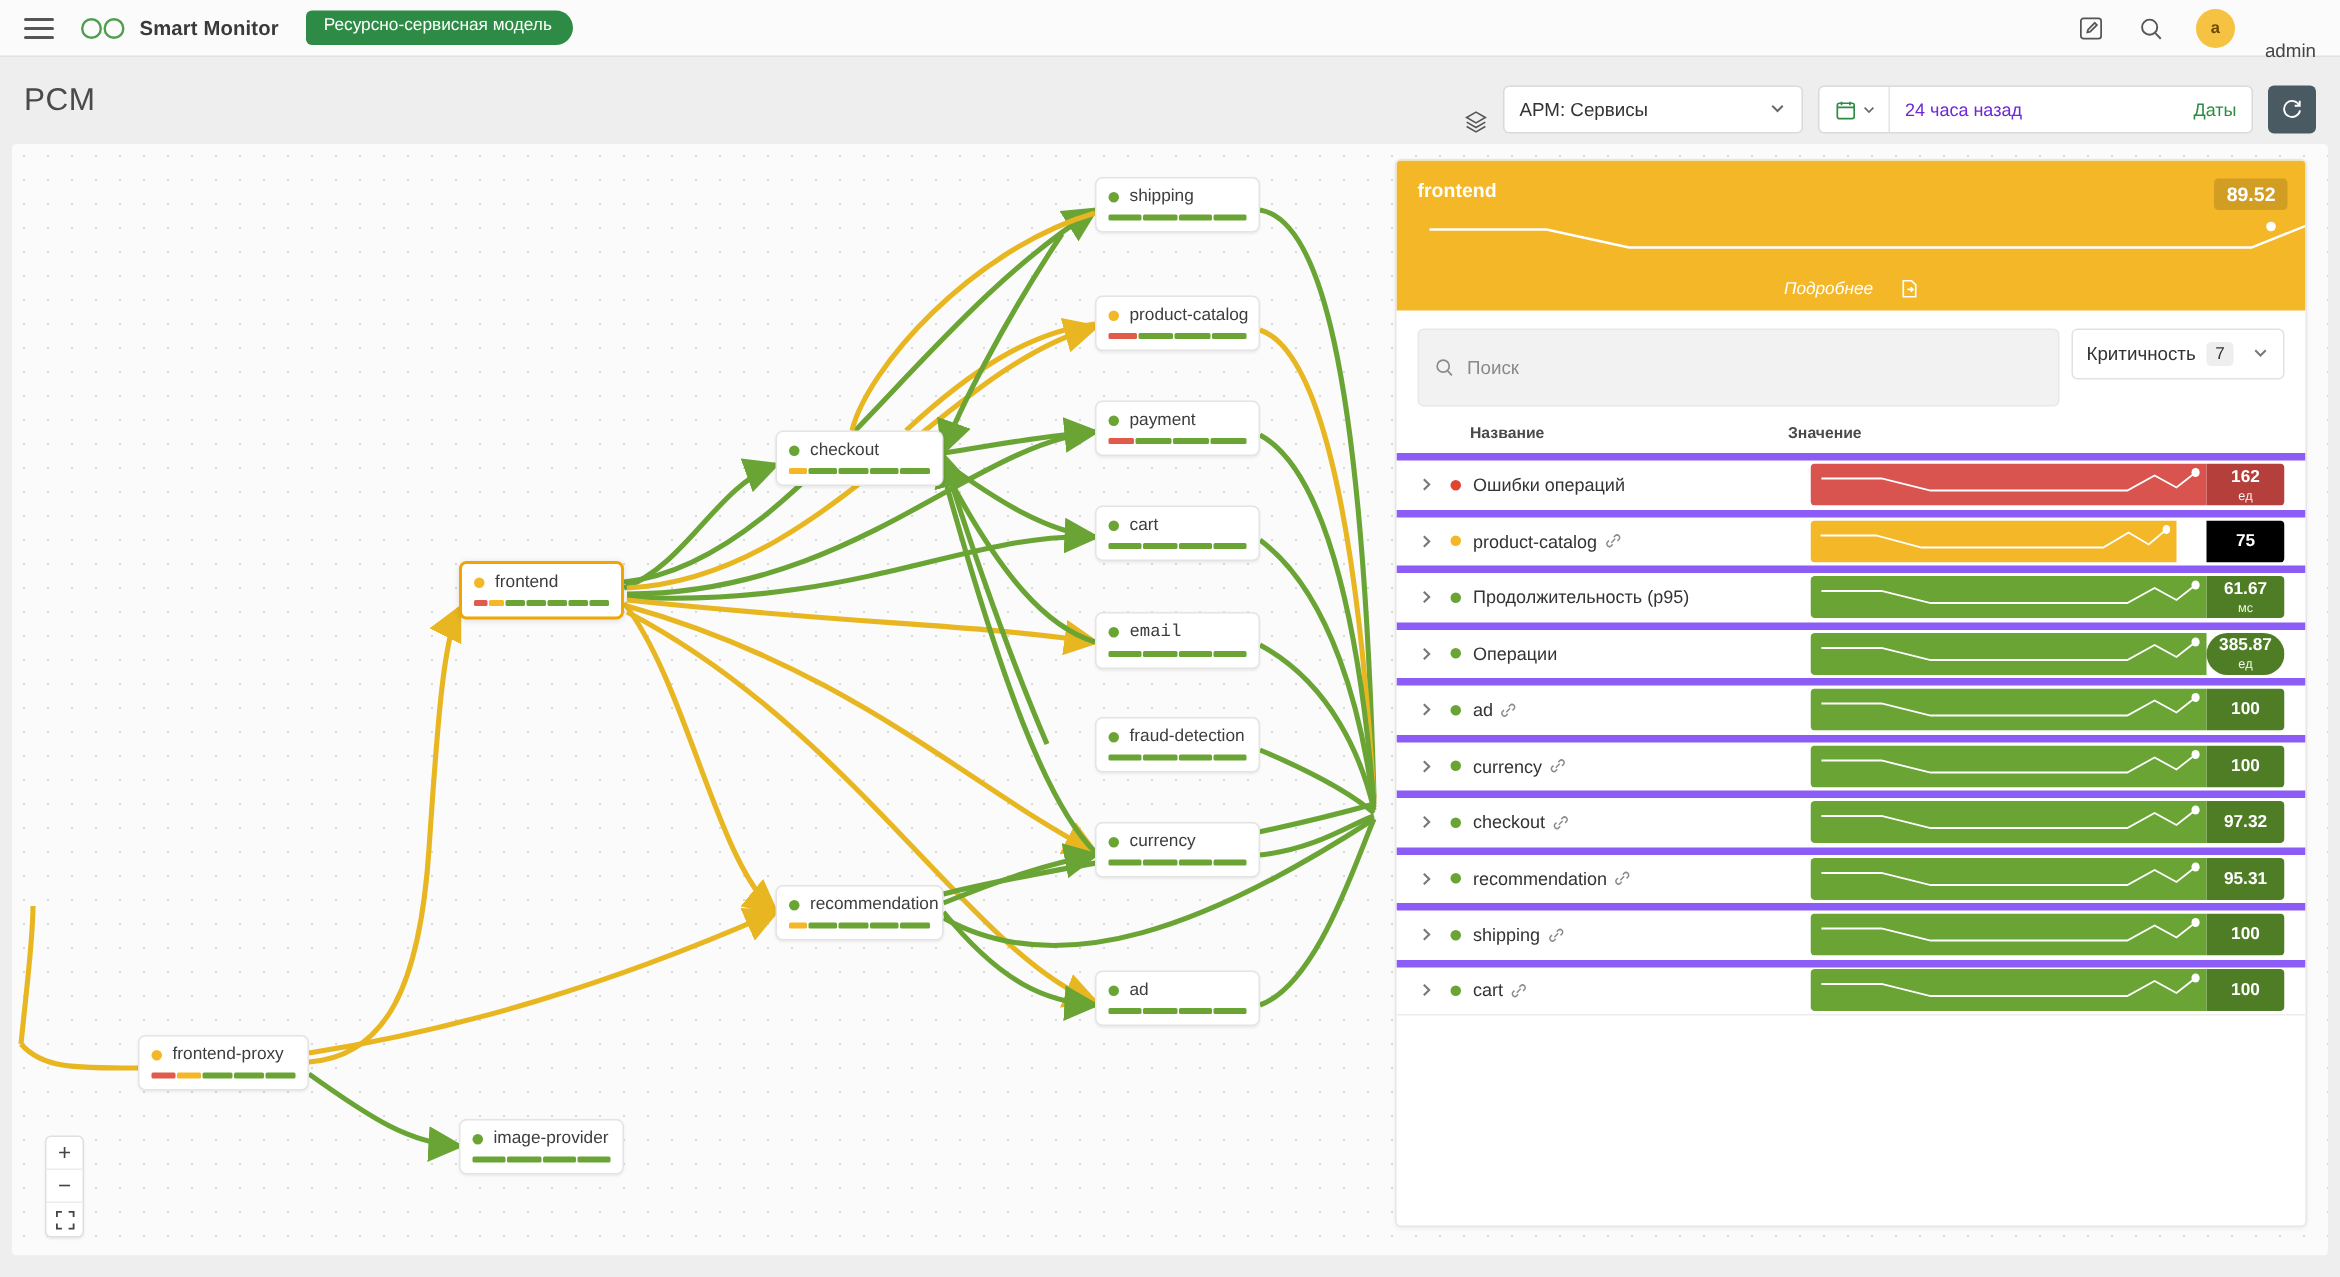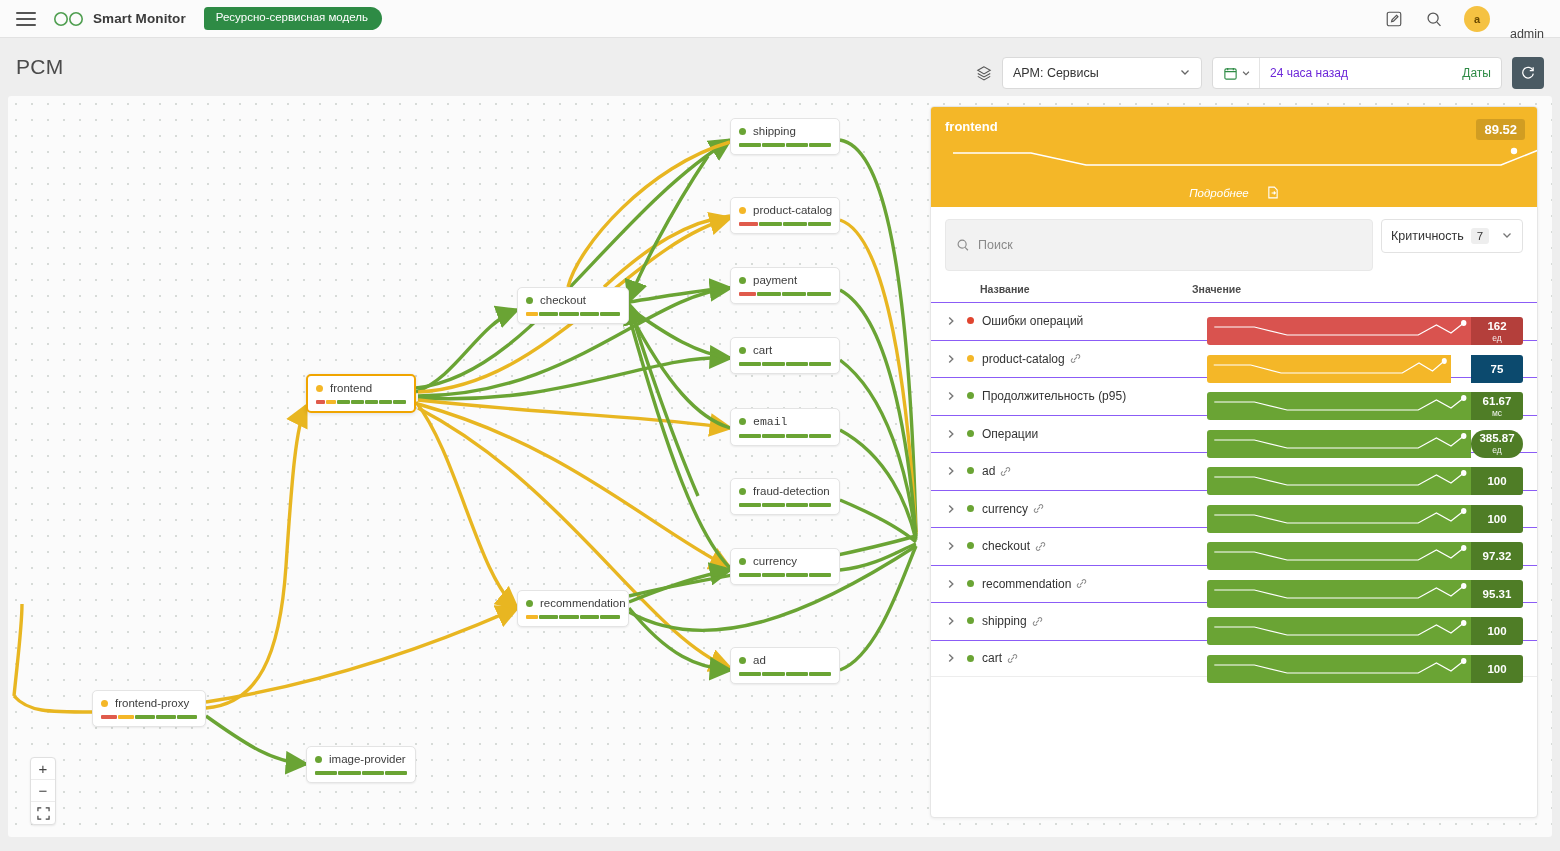--- a/index.html
+++ b/index.html
@@ -39,21 +39,21 @@
   .admin-name { font-size: 12.5px; color: #444; margin-top: 30px; }
 
   
   .toolbar {
     height: 58px; width: 100%;
     background: #eeeeee;
     display: flex; align-items: center;
     padding: 0 16px;
   }
   .page-title { font-size: 21px; color: #4a4a4a; font-weight: 400; letter-spacing: .3px; }
-  .tb-right { margin-left: auto; display: flex; align-items: center; gap: 10px; margin-top: 12px; }
+  .tb-right { margin-left: auto; display: flex; align-items: flex-end; gap: 10px; margin-top: 12px; }
   .layers-icon { color: #555; display: flex; align-items: center; }
   .select-box {
     width: 200px; height: 32px; background: #fff; border: 1px solid #dadada;
     border-radius: 4px; display: flex; align-items: center;
     padding: 0 10px; font-size: 12.5px; color: #333; cursor: pointer;
   }
   .select-box .chev { margin-left: auto; color: #666; }
   .daterange {
     height: 32px; background: #fff; border: 1px solid #dadada; border-radius: 4px;
     display: flex; align-items: center; width: 290px;
@@ -143,22 +143,22 @@
     padding: 2px 6px; border-radius: 3px; }
   .crit-wrap .chev { margin-left: auto; color: #777; }
 
   .tbl-head { display: flex; padding: 2px 14px 7px 14px; font-size: 10.5px;
     font-weight: bold; color: #4a4a4a; }
   .th-name { margin-left: 35px; }
   .th-value { margin-left: auto; width: 331px; }
 
   .rows { }
   .row {
-    display: flex; height: 37.5px;
-    border-top: 1px solid #8b5cf6; padding: 14px 14px; cursor: pointer;
+    display: flex; align-items: center; height: 37.5px;
+    border-top: 5px solid #8b5cf6; padding: 4px 14px; cursor: pointer;
   }
   .row:last-child { border-bottom: 1px solid #ededed; }
   .row-chev { width: 22px; color: #777; display: flex; align-items: center; }
   .row-dot { width: 7px; height: 7px; border-radius: 50%; margin-right: 8px; flex: none; }
   .row-name { font-size: 12px; color: #333; display: flex; align-items: center; gap: 5px; }
   .link-ico { color: #888; display: inline-flex; }
   .row-val { margin-left: auto; display: flex; width: 316px; height: 28px;
     border-radius: 3px; overflow: hidden; }
   .rv-spark { flex: 1; position: relative; }
   .rv-num { width: 52px; display: flex; flex-direction: column;
@@ -565,21 +565,21 @@
                 <path d="M6.4 3.4l1-1a1.9 1.9 0 1 1 2.7 2.7l-1 1"></path>
                 <path d="M5.6 8.6l-1 1a1.9 1.9 0 1 1-2.7-2.7l1-1"></path>
               </svg>
             </span>
           </span>
           <span class="row-val">
             <span class="rv-spark" style="background: rgb(244, 183, 40);"><svg width="100%" height="100%" viewBox="0 0 290 28" preserveAspectRatio="none">
                 <polyline points="8,10 52,10 88,18 232,18 252,8 268,16 282,6" fill="none" stroke="#fff" stroke-width="1.2" vector-effect="non-scaling-stroke"></polyline>
                 <circle cx="282" cy="6" r="3" fill="#fff"></circle>
               </svg></span>
-            <span class="rv-num" style="background: #0c4a6e; margin-left: 20px;">
+            <span class="rv-num" style="background: #000000; margin-left: 20px;">
               <b>75</b>
             </span>
           </span>
         </div>
         <div class="row">
           <span class="row-chev">
             <svg width="12" height="12" viewBox="0 0 12 12" fill="none" stroke="#777" stroke-width="1.4">
               <path d="M4.2 2.5L7.8 6l-3.6 3.5"></path>
             </svg>
           </span>

